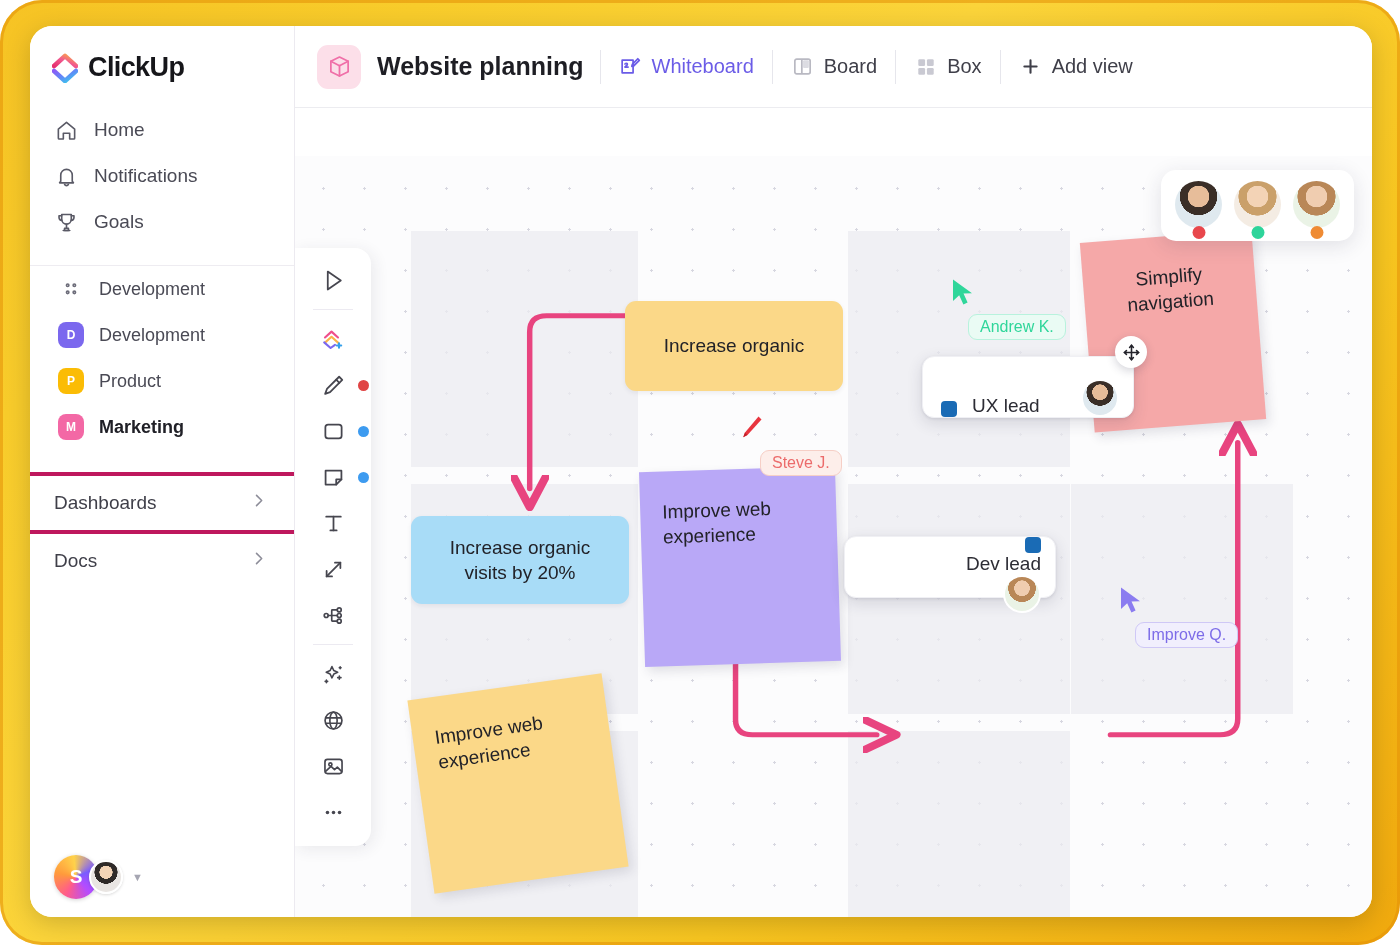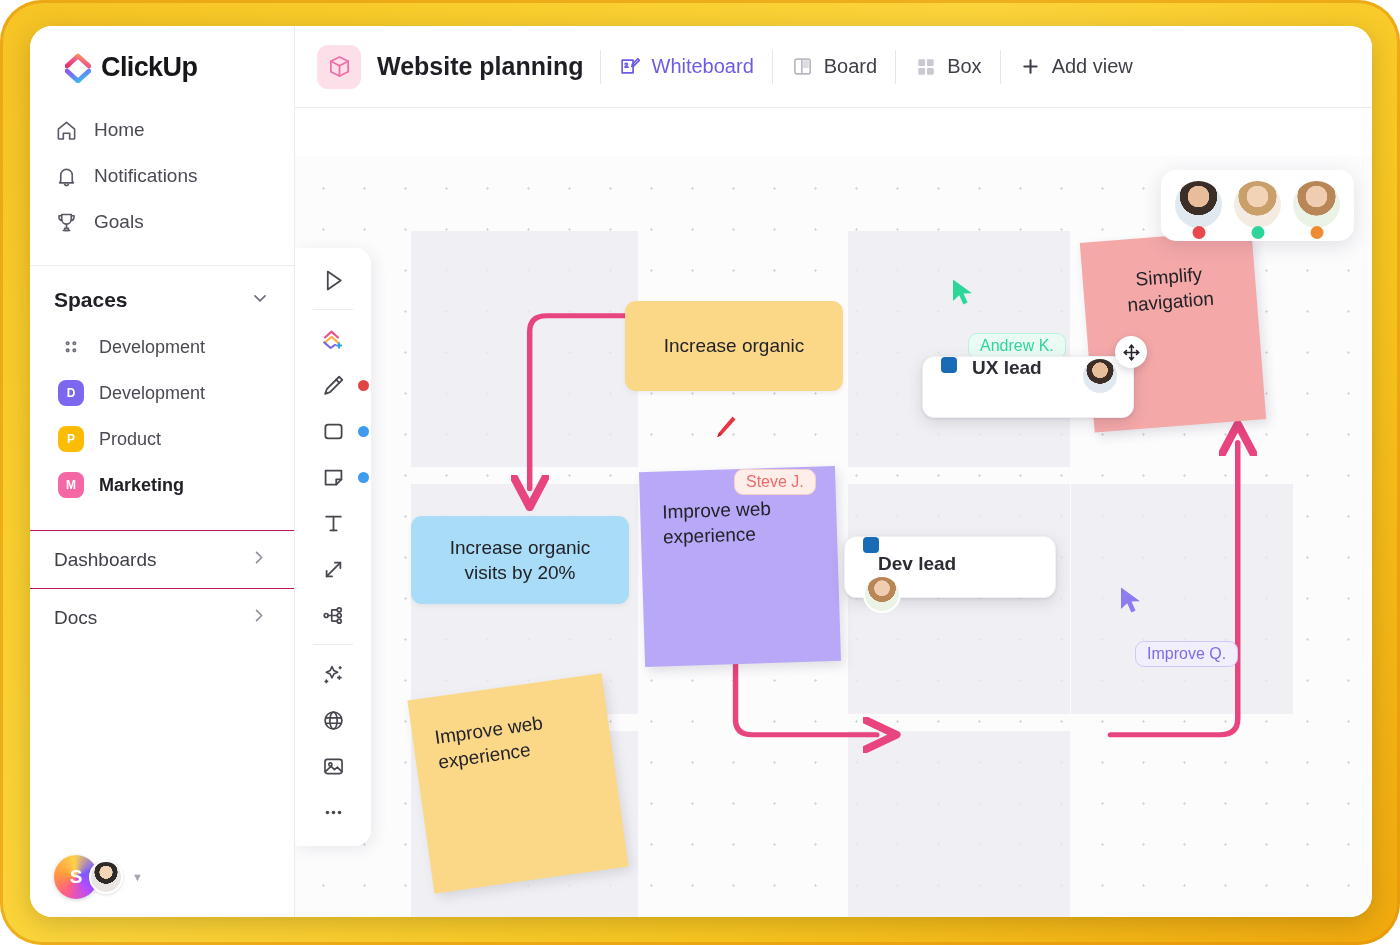--- a/index.html
+++ b/index.html
@@ -35,21 +35,21 @@
 
   
   #sidebar {
     width: 265px; height: 100%;
     background: #ffffff;
     border-right: 1px solid #eceaf0;
     display: flex; flex-direction: column;
     flex: 0 0 265px;
     position: relative;
   }
-  .logo-row { display:flex; align-items:center; gap:10px; padding: 26px 0 22px 22px; margin-left: 13px; }
+  .logo-row { display:flex; align-items:center; gap:10px; padding: 26px 0 22px 22px; }
   .logo-mark { width: 26px; height: 30px; position: relative; flex:0 0 26px;}
   .logo-word { font-size: 27px; font-weight: 800; letter-spacing:-.6px; color:#16161a; }
 
   .nav { padding: 2px 0 14px 0; }
   .nav-item {
     display:flex; align-items:center; gap:16px;
     height: 46px; padding-left: 24px; cursor:pointer;
     color:#4a4a55; font-size:19px;
   }
   .nav-ico { width:24px; height:24px; flex:0 0 24px; display:flex; align-items:center; justify-content:center; }
@@ -71,21 +71,21 @@
     width:26px; height:26px; border-radius:8px; flex:0 0 26px;
     display:flex; align-items:center; justify-content:center;
     color:#fff; font-size:12px; font-weight:700;
   }
   .space-item.active .space-label { font-weight:700; color:#202027; }
 
   .lower-link {
     display:flex; align-items:center; justify-content:space-between;
     height:58px; padding: 0 26px 0 24px; cursor:pointer;
     font-size:19px; color:#3f3f49;
-    border-top:1px solid #be185d;
+    border-top:4px solid #be185d;
   }
   .chev { color:#8d8d99; font-size:17px; }
 
   #user-row {
     position:absolute; bottom:18px; left:24px;
     display:flex; align-items:center;
   }
   .ws-circle {
     width:44px;height:44px;border-radius:50%;
     background: conic-gradient(from 210deg,#ff5c8a,#ff9a3c,#ffd24a,#7a5cff,#b44cff,#ff5c8a);
@@ -151,30 +151,28 @@
 
   
   #wires { position:absolute; left:0; top:0; width:100%; height:100%; pointer-events:none; }
 
   
   .cursor-wrap{ position:absolute; }
   .cur-label{
     position:absolute; white-space:nowrap;
     font-size:16px; padding:3px 11px; border-radius:9px;
     border:1.6px solid; 
-    margin-top:19px;
   }
 
   
   .task-chip{
     position:absolute; background:#fff; border-radius:12px;
-    display:flex; align-items:flex-start; padding: 0 14px 0 18px;
+    display:flex; align-items:flex-end; padding: 0 14px 0 18px;
     box-shadow: 0 5px 16px rgba(40,40,70,.14), 0 1px 3px rgba(40,40,70,.1);
     border:1px solid #f0f0f4;
-    font-weight:bold;
   }
   .chip-sq{ width:16px;height:16px;border-radius:4px;background:#1a6bb5; flex:0 0 16px; }
   .chip-label{ margin-left:15px; font-size:19px; color:#2c2c34; flex:1; white-space:nowrap;}
   .chip-av{ width:38px;height:38px;border-radius:50%; flex:0 0 38px; border:2px solid #fff;}
   .av-m1{ background: radial-gradient(circle at 50% 33%, #e7bd9a 0 27%, #3a2e27 28% 47%, #dfe9ef 48% 100%); }
   .av-f1{ background: radial-gradient(circle at 50% 33%, #f0cdb0 0 27%, #b98757 28% 48%, #eaf3e6 49% 100%); }
   .av-f2{ background: radial-gradient(circle at 50% 33%, #f3d3b6 0 27%, #caa06a 28% 48%, #f4ece3 49% 100%); }
 
   .move-handle{
     position:absolute; width:32px;height:32px;border-radius:50%;
@@ -271,28 +269,20 @@
                 <path d="M8.6 20.4h6.8"></path>
                 <path d="M10 18h4v2.4h-4z"></path>
           </svg>
         </span>
         <span>Goals</span>
       </div>
     </nav>
 
     <div class="divider"></div>
 
-    <div class="spaces-head">
-      <span class="spaces-title">Spaces</span>
-      <span>
-        <svg width="20" height="20" viewBox="0 0 24 24" fill="none" stroke="#6d6d7a" stroke-width="2" stroke-linecap="round" stroke-linejoin="round">
-              <path d="M6 9.5 12 15.5 18 9.5"></path>
-            </svg>
-      </span>
-    </div>
 
     <div>
       <div class="space-item">
         <span class="space-badge" style="background:transparent">
           <svg width="20" height="20" viewBox="0 0 24 24" fill="none" stroke="#6d6d7a" stroke-width="1.9" stroke-linecap="round">
             <circle cx="8" cy="7.5" r="1.5"></circle>
                 <circle cx="16" cy="7.5" r="1.5"></circle>
                 <circle cx="8" cy="16" r="1.5"></circle>
                 <circle cx="16" cy="16" r="1.5"></circle>
           </svg>
@@ -454,21 +444,21 @@
         <span>Simplify navigation</span>
       </div>
 
       <div class="cursor-wrap" style="left:656px; top:122px;">
         <svg width="26" height="30" viewBox="0 0 26 30">
           <path d="M2 1.6 L2 23 L8.2 17.2 L12.4 26.6 L16.6 24.6 L12.5 15.6 L21 15.2 Z" fill="#2fd69a"></path>
         </svg>
         <span class="cur-label" style="left:17px; top:36px; color:#2fd69a; border-color:#b8f2dd; background:#eafbf4;">Andrew K.</span>
       </div>
 
-      <div class="cursor-wrap" style="left:417px; top:258px;">
+      <div class="cursor-wrap" style="left:443px; top:258px;">
         <svg width="26" height="28" viewBox="0 0 26 28">
           <path d="M20.5 2.5 L23.5 5.5 L9.5 21 L5.2 23.2 L7 18.5 Z" fill="#e8353f"></path>
           <path d="M5.2 23.2 L7 18.5 L9.3 20.9 Z" fill="#c21f28"></path>
         </svg>
         <span class="cur-label" style="left:22px; top:36px; color:#ec6b6b; border-color:#f6cfc6; background:#fdeeea;">Steve J.</span>
       </div>
 
       <div class="cursor-wrap" style="left:824px; top:430px;">
         <svg width="26" height="30" viewBox="0 0 26 30">
           <path d="M2 1.6 L2 23 L8.2 17.2 L12.4 26.6 L16.6 24.6 L12.5 15.6 L21 15.2 Z" fill="#8b7cf0"></path>

